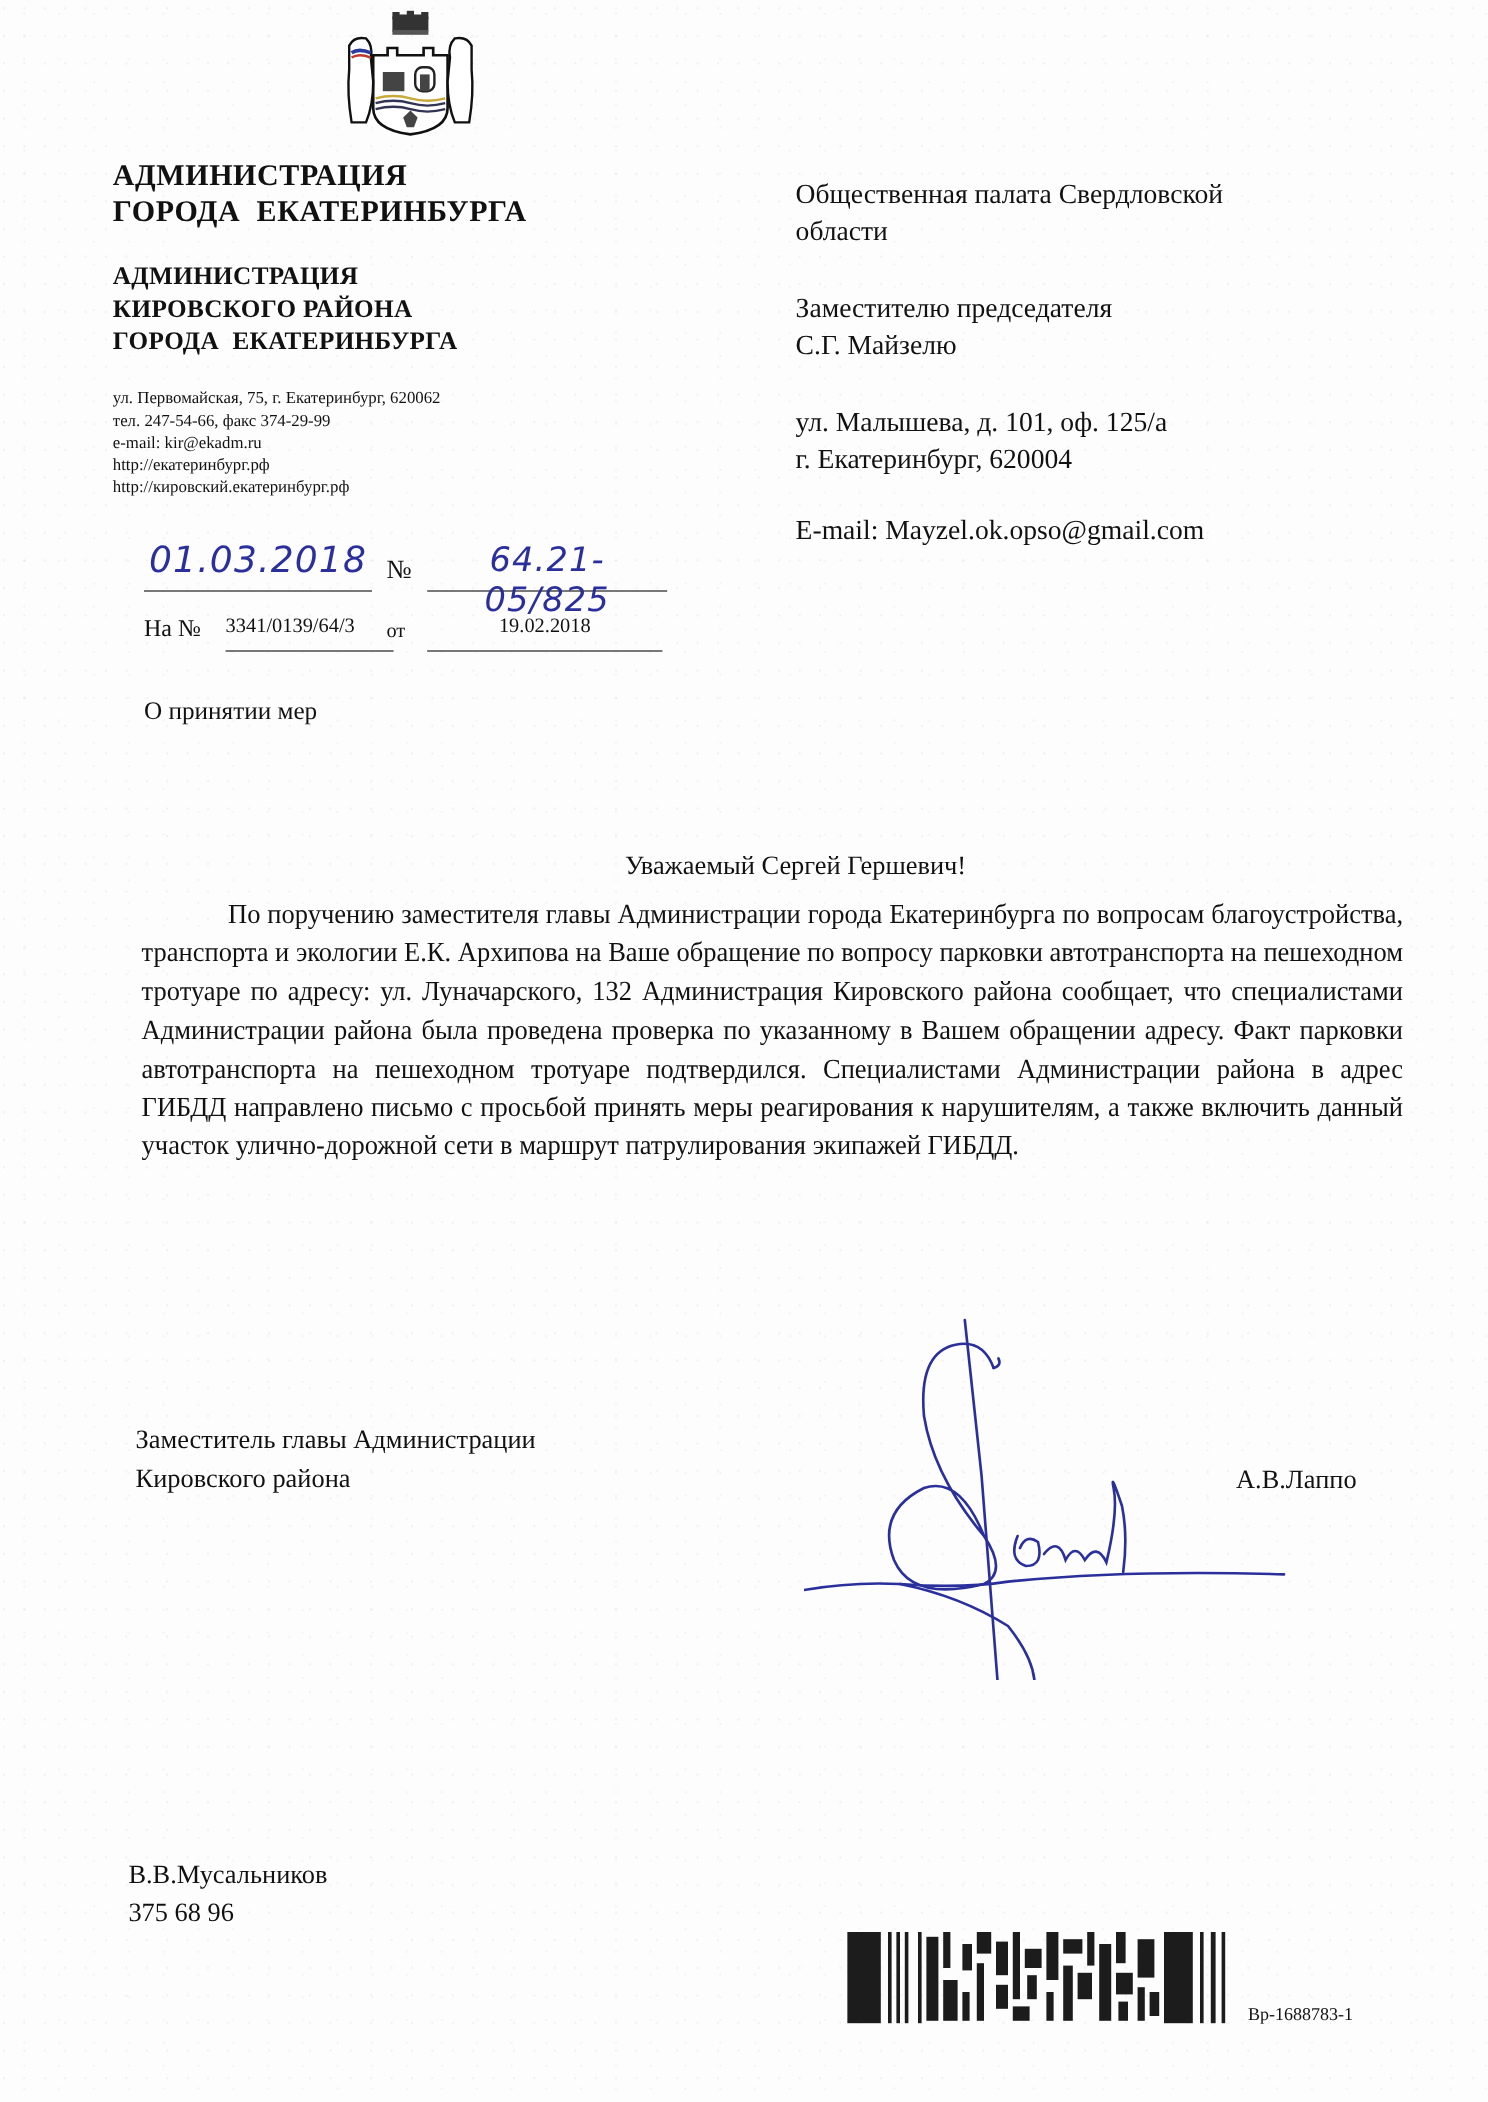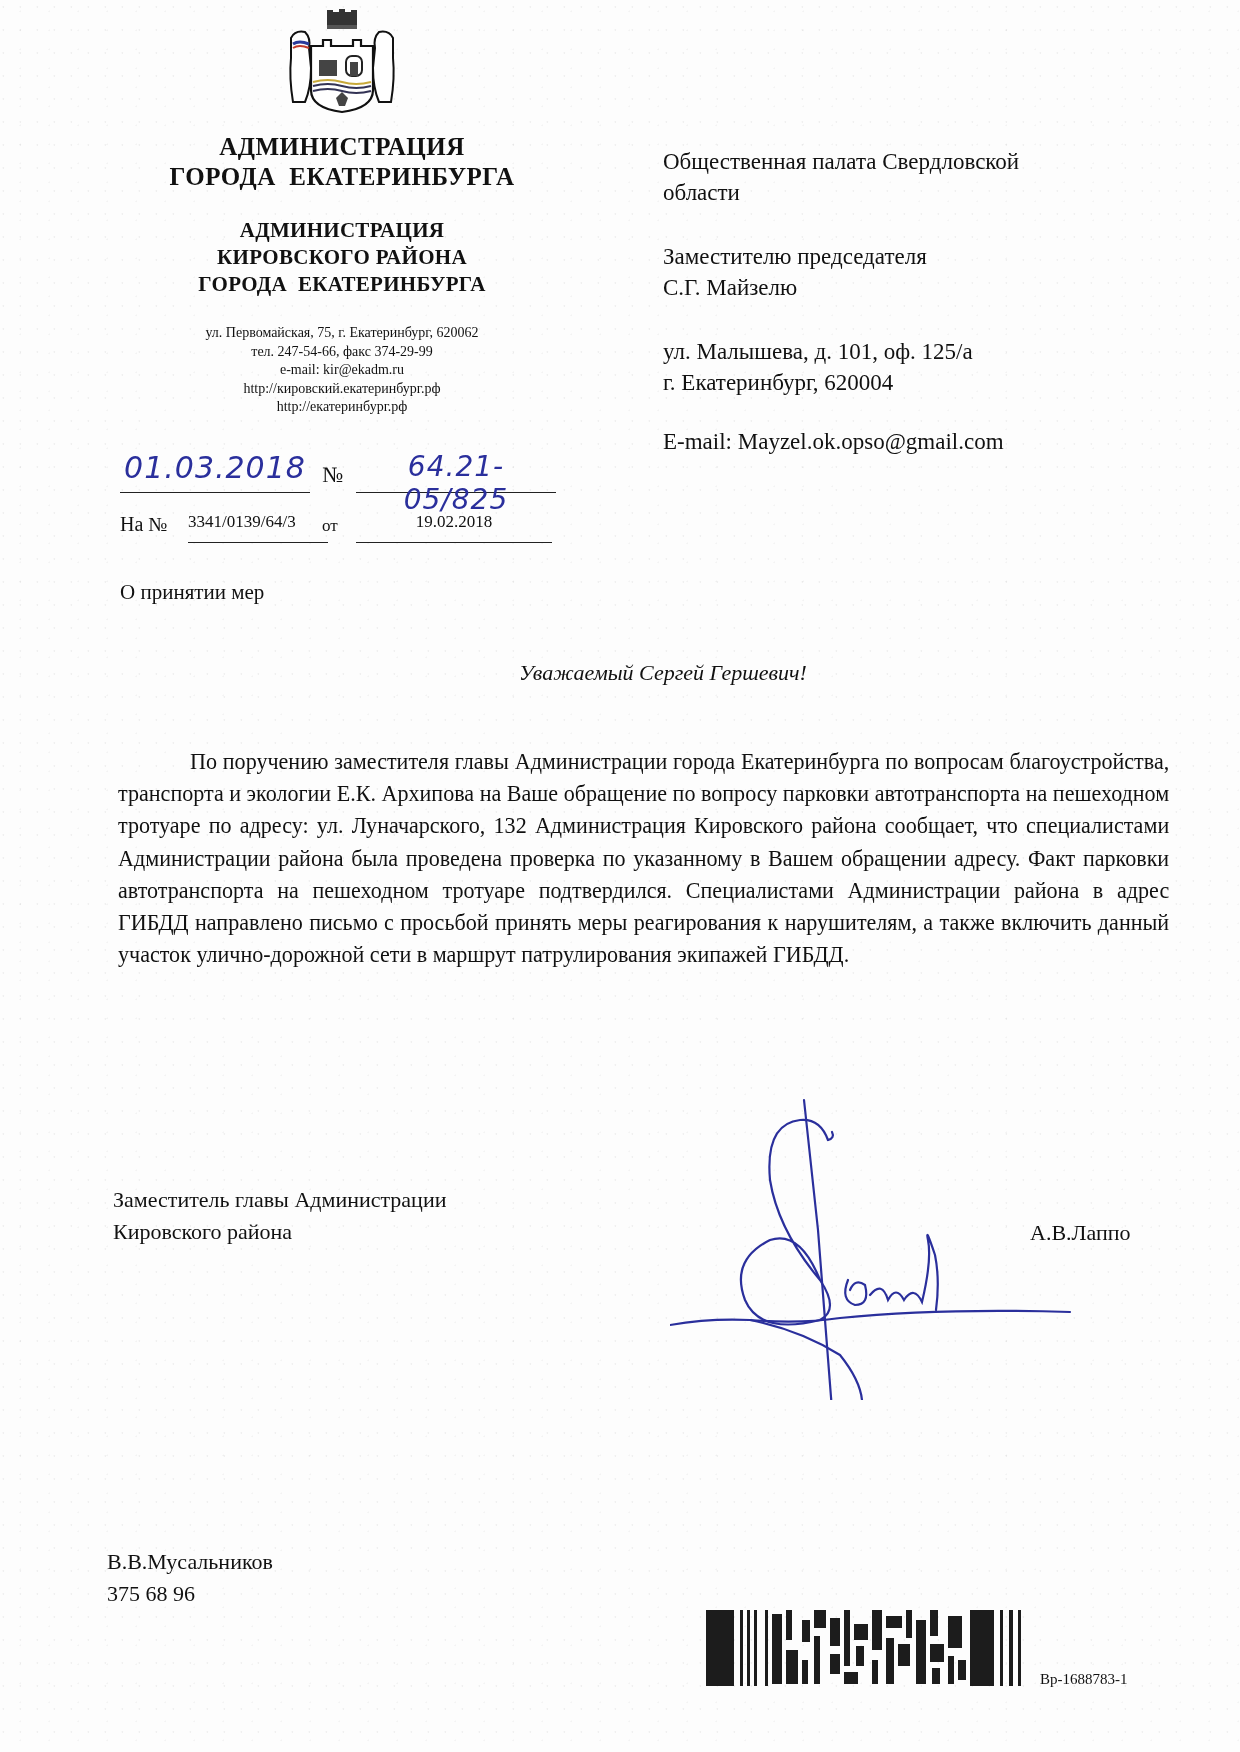--- a/index.html
+++ b/index.html
@@ -11,37 +11,37 @@
         radial-gradient(circle at 20% 30%, rgba(0,0,0,0.05) 0.6px, transparent 1.2px),
         radial-gradient(circle at 70% 60%, rgba(0,0,0,0.04) 0.6px, transparent 1.2px);
       background-size: 17px 23px, 29px 19px;
     }
     .abs { position: absolute; }
 
     
     #emblem { left: 283px; top: 8px; width: 118px; height: 106px; }
 
     
-    .hdr-left { left: 107px; width: 470px; text-align: center; }
+    .hdr-left { left: 94px; width: 470px; text-align: left; }
     .org-big { font-weight: bold; font-size: 25px; letter-spacing: 0.5px; line-height: 30px; }
     .org-mid { font-weight: bold; font-size: 21px; letter-spacing: 0.3px; line-height: 27px; }
     .contacts { font-size: 14px; line-height: 18.5px; }
 
     
     .hand { font-family: "DejaVu Sans", sans-serif; font-style: italic; color: #2a2f9c; font-size: 30px; letter-spacing: 1px; transform: skewX(-4deg); }
     .uline { border-bottom: 1.5px solid #222; }
     .small-line { font-size: 17px; }
 
     
     .addr { left: 663px; width: 520px; font-size: 23px; line-height: 31px; }
     .addr div { white-space: nowrap; }
 
     
     .subject { left: 120px; top: 580px; font-size: 21px; }
-    .greeting { left: 0; width: 1240px; top: 660px; text-align: center; font-size: 22px; padding-left: 86px; box-sizing: border-box; font-style: italic; }
+    .greeting { left: 0; width: 1240px; top: 708px; text-align: center; font-size: 22px; padding-left: 86px; box-sizing: border-box; }
     .body-text {
       left: 118px; top: 746px; width: 1052px;
       font-size: 23px; line-height: 32.2px; text-align: justify; text-indent: 75px;
       transform: scaleX(0.96); transform-origin: left top; width: 1095px;
     }
 
     .sig-pos { left: 113px; top: 1184px; font-size: 22px; line-height: 32px; }
     .sig-name { left: 1030px; top: 1220px; font-size: 22px; }
     #signature { left: 670px; top: 1080px; width: 420px; height: 320px; }
 
@@ -84,22 +84,22 @@
 </div>
 <div class="abs hdr-left" style="top:217px;">
   <div class="org-mid">АДМИНИСТРАЦИЯ</div>
   <div class="org-mid">КИРОВСКОГО РАЙОНА</div>
   <div class="org-mid" style="white-space:pre;">ГОРОДА  ЕКАТЕРИНБУРГА</div>
 </div>
 <div class="abs hdr-left contacts" style="top:324px;">
   <div>ул. Первомайская, 75, г. Екатеринбург, 620062</div>
   <div>тел. 247-54-66, факс 374-29-99</div>
   <div>e-mail: kir@ekadm.ru</div>
+  <div>http://екатеринбург.рф</div>
   <div>http://кировский.екатеринбург.рф</div>
-  <div>http://екатеринбург.рф</div>
 </div>
 
 <div class="abs uline" style="left:120px; top:450px; width:190px; height:42px; text-align:center;">
   <span class="hand">01.03.2018</span>
 </div>
 <div class="abs" style="left:322px; top:462px; font-size:22px;">№</div>
 <div class="abs uline" style="left:356px; top:450px; width:200px; height:42px; text-align:center;">
   <span class="hand" style="font-size:28px;">64.21-05/825</span>
 </div>
 

